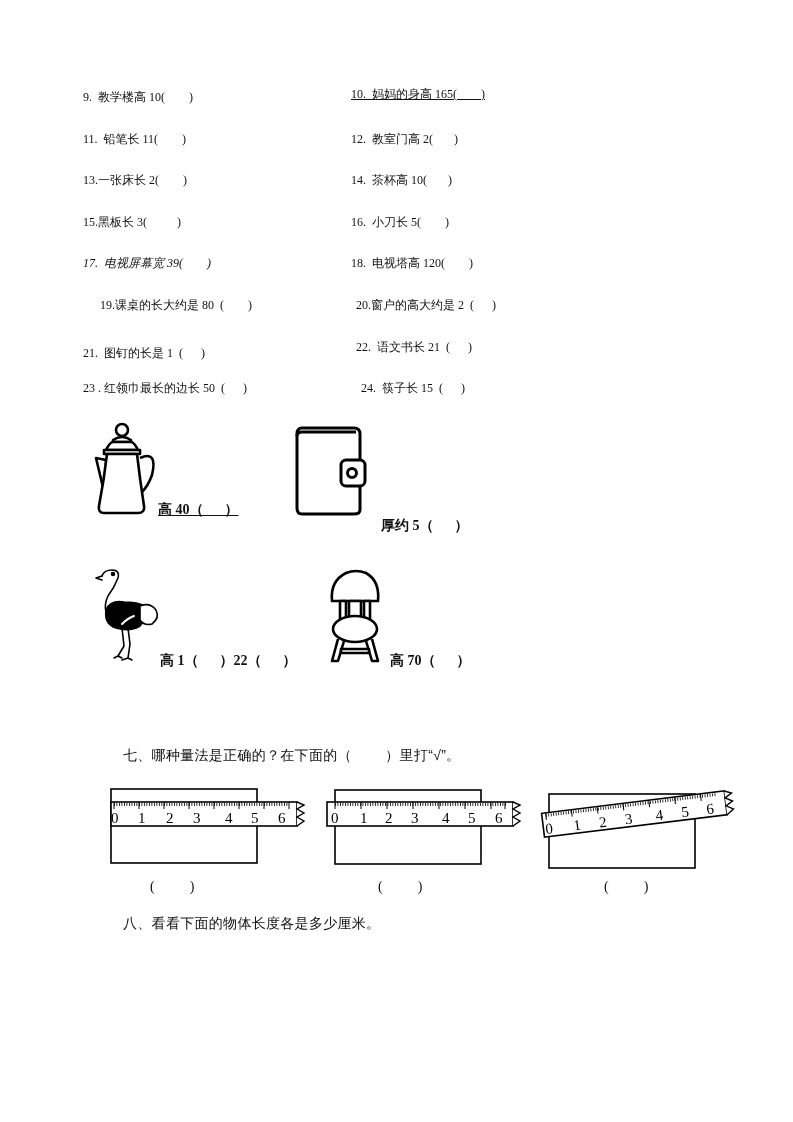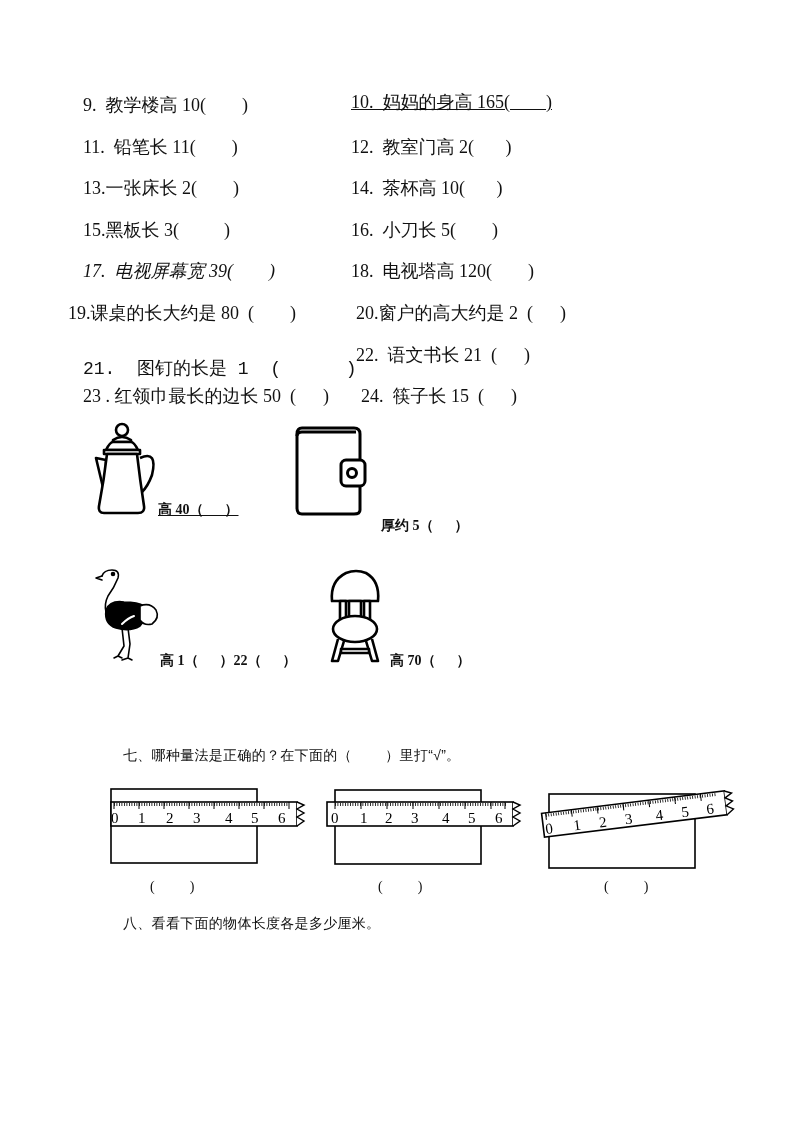--- a/index.html
+++ b/index.html
@@ -2,42 +2,42 @@
 <html><head>
 <meta charset="utf-8">
 <style>
   html, body { margin: 0; padding: 0; background: #ffffff; }
   body {
     width: 793px; height: 1122px; position: relative; overflow: hidden;
     font-family: "Liberation Serif", "DejaVu Serif", serif;
     color: #111;
   }
   .abs { position: absolute; white-space: pre; }
-  .q { font-size: 18px; line-height: 16px; margin-top: 8px; }
+  .q { font-size: 12px; line-height: 16px; }
   .lbl { font-size: 14px; font-weight: bold; line-height: 18px; }
   .heading { font-family: "Liberation Sans", "DejaVu Sans", sans-serif; font-weight: normal; font-size: 14px; line-height: 18px; letter-spacing: 0.3px; margin-left: 16px; }
   .paren { font-size: 14px; line-height: 18px; }
   svg { position: absolute; overflow: visible; }
 </style>
 </head>
 <body>
 
 <div class="abs q" style="left:83px;top:89px;">9.  教学楼高 10(        )</div>
 <div class="abs q" style="left:351px;top:86px;text-decoration:underline;">10.  妈妈的身高 165(        )</div>
 <div class="abs q" style="left:83px;top:131px;">11.  铅笔长 11(        )</div>
 <div class="abs q" style="left:351px;top:131px;">12.  教室门高 2(       )</div>
 <div class="abs q" style="left:83px;top:172px;">13.一张床长 2(        )</div>
 <div class="abs q" style="left:351px;top:172px;">14.  茶杯高 10(       )</div>
 <div class="abs q" style="left:83px;top:214px;">15.黑板长 3(          )</div>
 <div class="abs q" style="left:351px;top:214px;">16.  小刀长 5(        )</div>
 <div class="abs q" style="left:83px;top:255px;font-style:italic;">17.  电视屏幕宽 39(        )</div>
 <div class="abs q" style="left:351px;top:255px;">18.  电视塔高 120(        )</div>
-<div class="abs q" style="left:68px;top:297px;">19.课桌的长大约是 80  (        )</div>
+<div class="abs q" style="left:100px;top:297px;">19.课桌的长大约是 80  (        )</div>
 <div class="abs q" style="left:356px;top:297px;">20.窗户的高大约是 2  (      )</div>
-<div class="abs q" style="left:83px;top:353px;font-family:Liberation Mono, monospace;">21.  图钉的长是 1  (      )</div>
+<div class="abs q" style="left:83px;top:345px;">21.  图钉的长是 1  (      )</div>
 <div class="abs q" style="left:356px;top:339px;">22.  语文书长 21  (      )</div>
 <div class="abs q" style="left:83px;top:380px;">23 . 红领巾最长的边长 50  (      )</div>
 <div class="abs q" style="left:361px;top:380px;">24.  筷子长 15  (      )</div>
 
 <svg style="left:92px;top:420px;" width="66" height="96" viewBox="0 0 66 96">
   <g fill="#fff" stroke="#000" stroke-width="2.6" stroke-linejoin="round">
     <circle cx="30" cy="10" r="6"></circle>
     <path d="M21 20 Q30 14 39 20 L39 22 L21 22 Z"></path>
     <path d="M14 30 Q18 22 21 22 L39 22 Q42 22 46 30 Z"></path>
     <path d="M12 30 L48 30 L48 34 L12 34 Z"></path>

